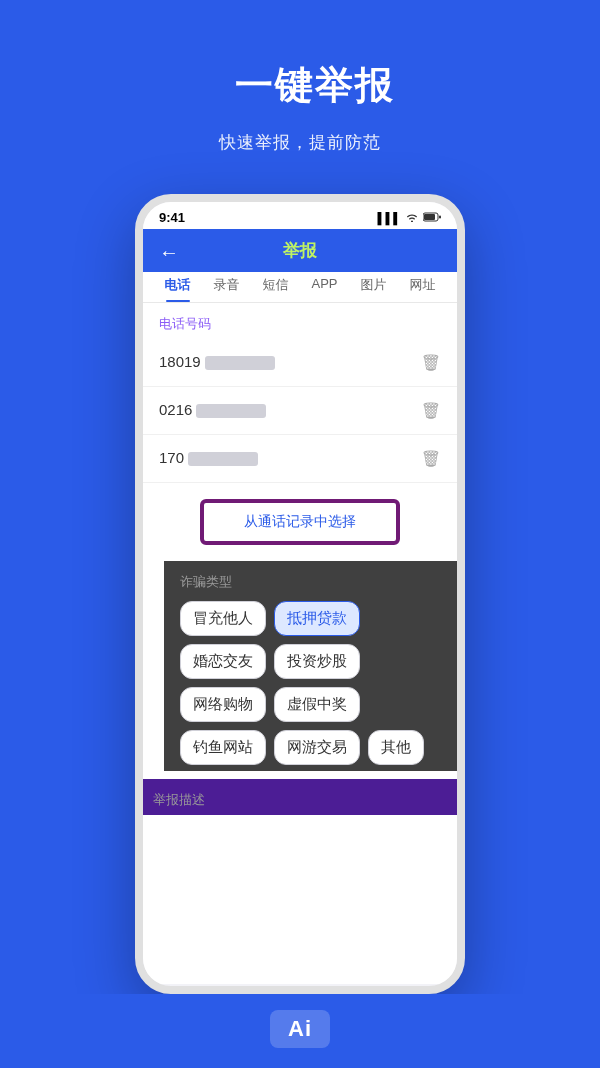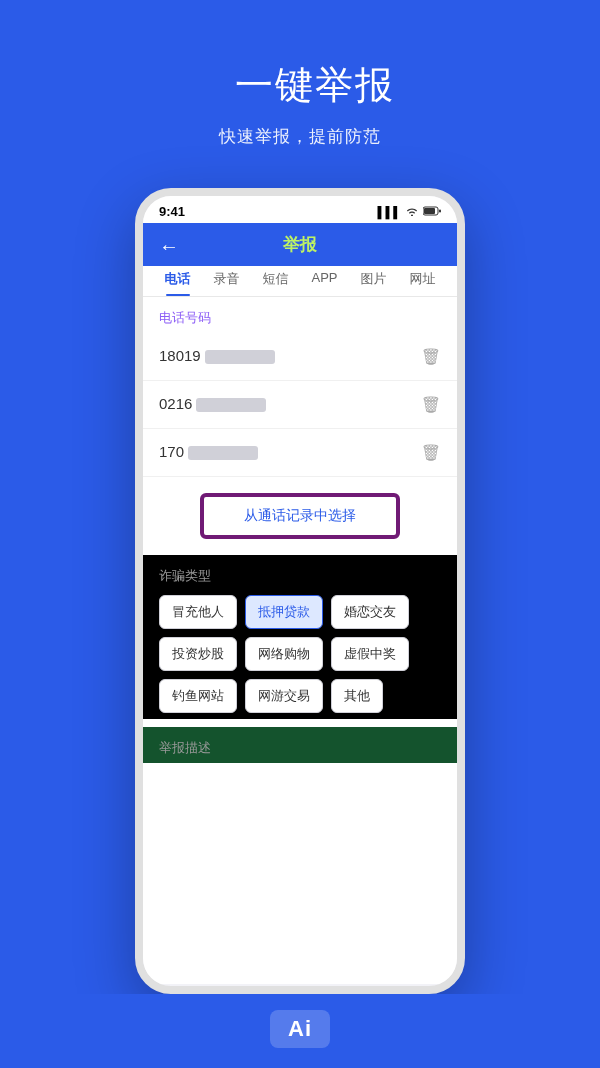--- a/index.html
+++ b/index.html
@@ -16,22 +16,22 @@
 
     .header-section {
       width: 100%;
       padding: 60px 0 40px;
       text-align: center;
       color: white;
     }
 
     .main-title {
       font-size: 38px;
-      font-weight: normal;
-      margin-bottom: 14px;
+      font-weight: bold;
+      margin-bottom: 20px;
       letter-spacing: 2px;
       padding-left: 30px;
     }
 
     .sub-title {
       font-size: 17px;
       opacity: 0.9;
       letter-spacing: 1px;
     }
 
@@ -181,56 +181,57 @@
       border: 4px solid #701a75;
       color: #2b5be8;
       background: white;
       border-radius: 6px;
       padding: 10px 40px;
       font-size: 14px;
       cursor: pointer;
     }
 
     .fraud-section {
-      background: #000000;
+      background: #404040;
       padding: 12px 16px 6px;
+      margin-left: 21px;
     }
 
     .fraud-label {
       font-size: 13px;
       color: #999;
       margin-bottom: 10px;
     }
 
     .fraud-tags {
       display: flex;
       flex-wrap: wrap;
       gap: 8px;
     }
 
     .fraud-tag {
       border: 1px solid #d0d0d8;
       background: white;
       color: #333;
-      border-radius: 6px;
+      border-radius: 12px;
       padding: 7px 12px;
-      font-size: 13px;
+      font-size: 15px;
       cursor: pointer;
     }
 
     .fraud-tag.active {
       background: #dde8ff;
       border-color: #2b5be8;
       color: #2b5be8;
       font-family: Liberation Serif, serif;
     }
 
     .desc-section {
-      background: #14532d;
-      padding: 12px 16px 6px;
+      background: #4c1d95;
+      padding: 12px 10px 6px;
       margin-top: 8px;
     }
 
     .desc-label {
       font-size: 13px;
       color: #999;
     }
 
     .bottom-bar {
       width: 600px;

